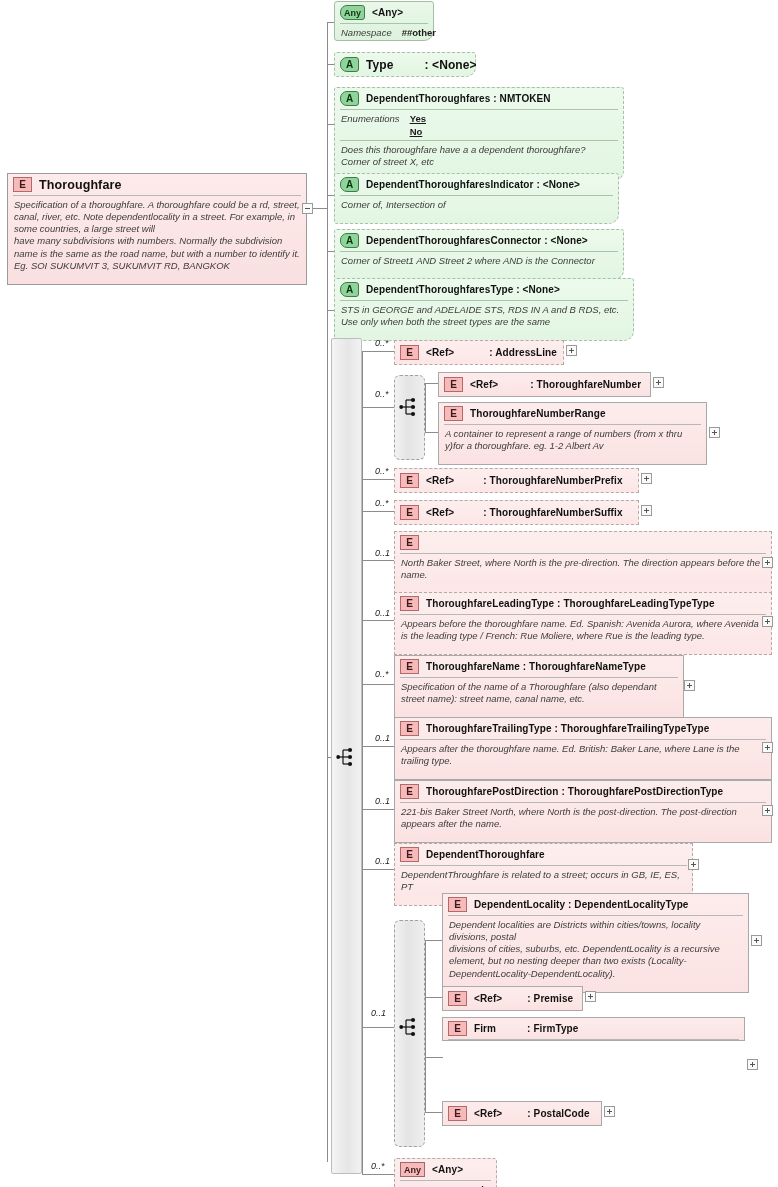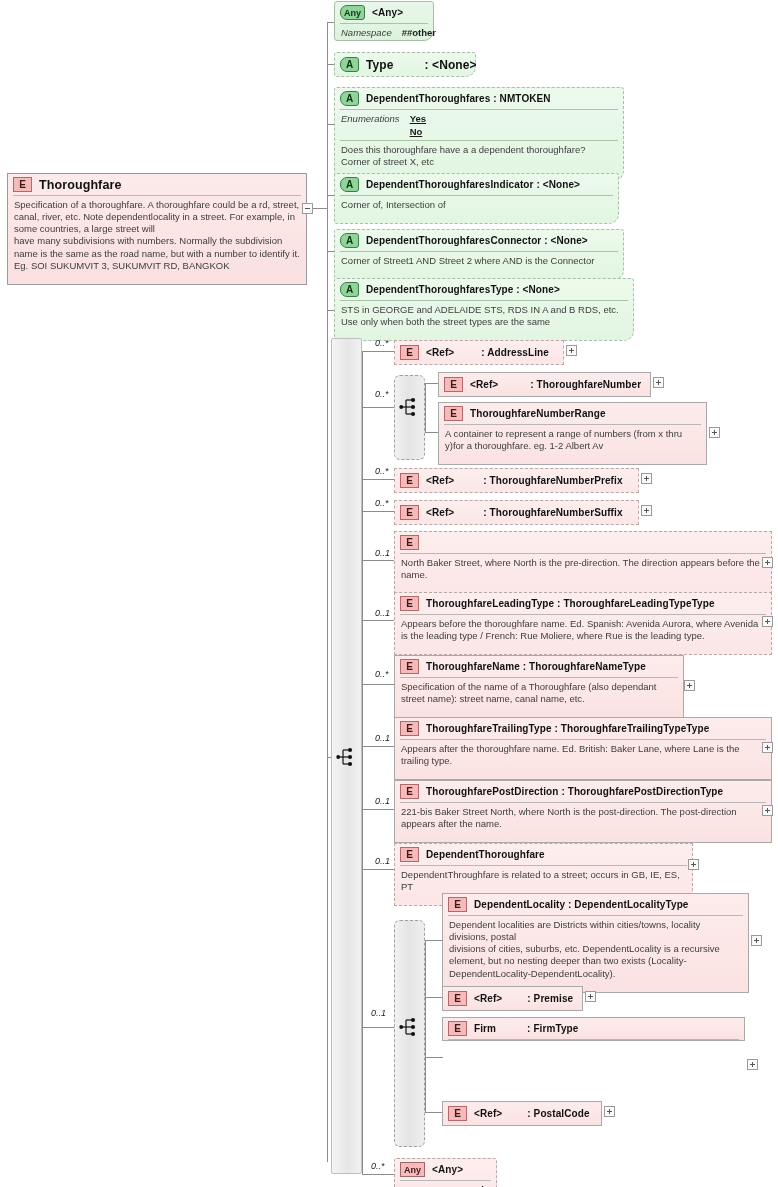--- a/index.html
+++ b/index.html
@@ -77,20 +77,21 @@
     color: #3a1a1a;
     width: 25px;
     font-size: 9px;
   }
 
   
   .node .rule { height: 1px; background: #b7b7b7; margin: 0 5px; }
   .node .rule.g { background: #a9c4a9; }
   .node .ann {
     font-size: 9.5px;
+    font-style: italic;
     color: #3d3d3d;
     padding: 3px 6px 12px 6px;
     line-height: 1.28;
   }
   .node .kv {
     display: flex;
     font-size: 9.5px;
     padding: 3px 6px 2px 6px;
     gap: 10px;
   }
@@ -255,21 +256,21 @@
   </svg>
 
   <div class="ln v" style="left:362px; top:351px; height:823px;"></div>
 
   <div class="ln h" style="left:362px; top:351px; width:33px;"></div>
   <div class="card" style="left:375px; top:338px;">0..*</div>
   <div class="node dashed-e" style="left:394px; top:340px; width:170px;">
     <div class="hdr" style="padding:4px 6px 4px 5px;">
       <span class="badge e">E</span>
       <span class="title">&lt;Ref&gt;</span>
-      <span class="title" style="margin-left:20px;">: AddressLine</span>
+      <span class="title" style="margin-left:28px;">: AddressLine</span>
     </div>
   </div>
   <div class="pm plus" style="left:566px; top:345px;"></div>
 
   <div class="ln h" style="left:362px; top:407px; width:32px;"></div>
   <div class="card" style="left:375px; top:389px;">0..*</div>
   <div class="compositor" style="left:394px; top:375px; width:31px; height:85px;"></div>
   <svg class="glyph" style="left:399px; top:395px;" viewBox="0 0 22 24">
     <line x1="1" y1="12" x2="7" y2="12" stroke="#111" stroke-width="1.2"></line>
     <circle cx="2.2" cy="12" r="1.9" fill="#111"></circle>

